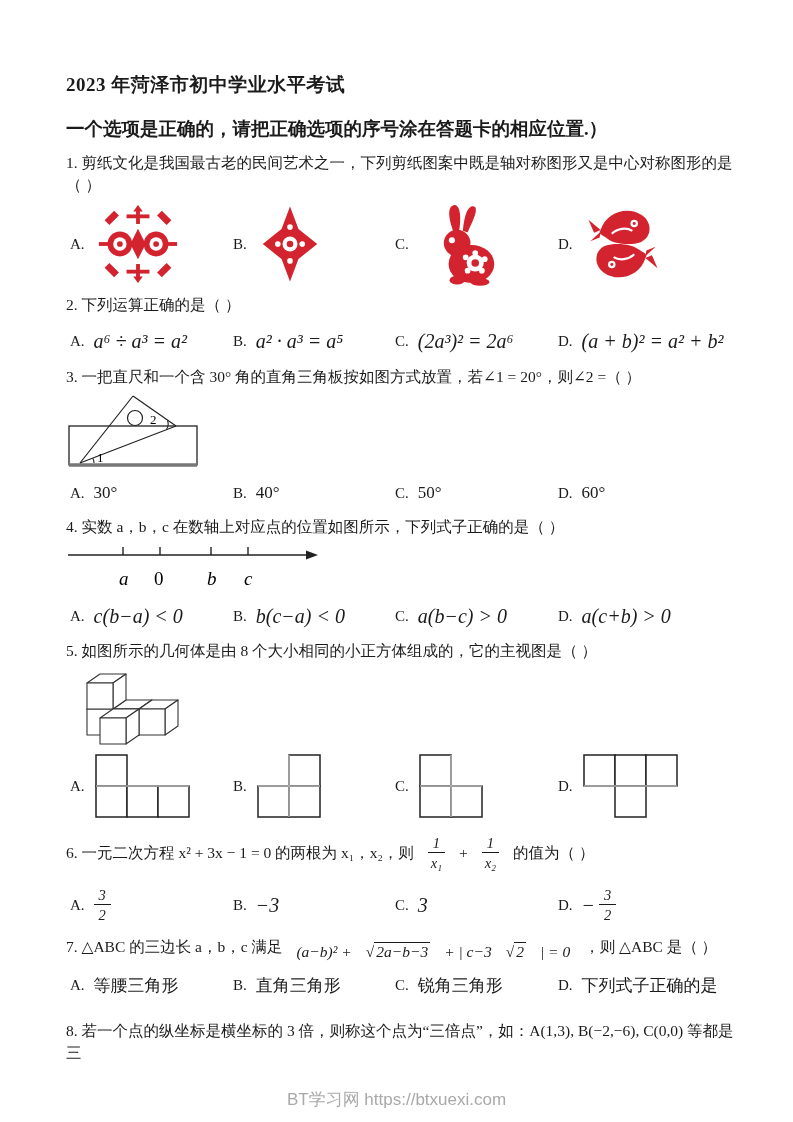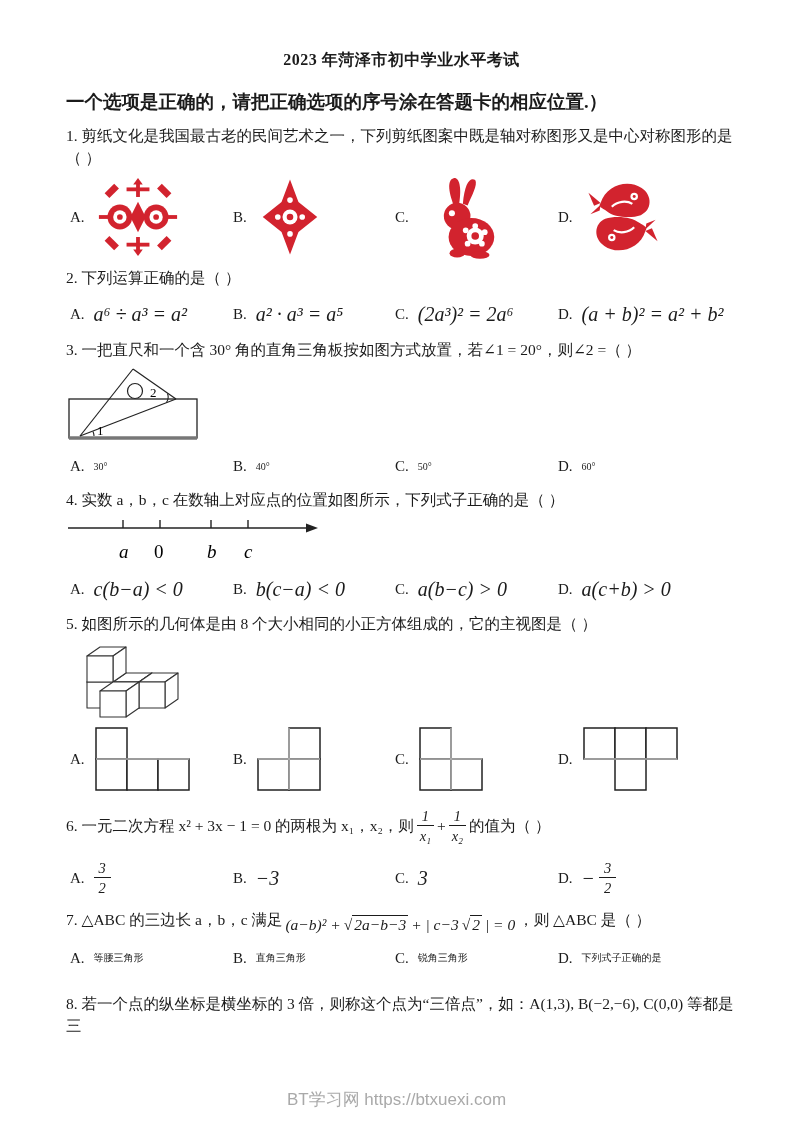--- a/index.html
+++ b/index.html
@@ -2,35 +2,35 @@
 <html><head>
 <meta charset="utf-8">
 <style>
   * { box-sizing: border-box; }
   html,body { margin:0; padding:0; }
   body {
     width:793px; height:1122px; background:#ffffff; overflow:hidden; position:relative;
     font-family:"Liberation Serif","DejaVu Serif",serif; color:#1b1b1b;
   }
   .content { padding:0 56px 0 66px; }
-  .doc-title { text-align:center; font-weight:bold; font-size:16px; padding-top:50px; letter-spacing:0.5px; }
+  .doc-title { font-weight:bold; font-size:19px; padding-top:72px; letter-spacing:0.5px; }
   .sec { margin-top:15px; }
   .sec-line { font-weight:bold; font-size:18.5px; line-height:33px; }
   .stem { font-size:15.5px; line-height:22px; }
   .m { font-style:italic;margin-top:10px; }
   .mt6{margin-top:6px}.mt8{margin-top:8px}.mt10{margin-top:10px}.mt14{margin-top:14px}
   .opt-row { display:grid; grid-template-columns:163px 162px 163px 1fr; align-items:center; }
   .opt { display:flex; align-items:center; gap:9px; padding-left:4px; font-size:15.5px; }
   .opt-label { font-size:15px; flex:none; }
   .opt-math { font-style:italic; font-size:20px; white-space:nowrap; }
-  .opt-text { font-size:10px; white-space:nowrap;font-family:Liberation Serif, serif; }
+  .opt-text { font-size:17px; white-space:nowrap;font-family:Liberation Serif, serif; }
   .frac { display:inline-flex; flex-direction:column; align-items:center; line-height:1.25; font-size:14.5px; vertical-align:middle; font-style:italic; }
   .fnum { border-bottom:1.2px solid #1b1b1b; padding:0 5px 0; text-align:center; }
   .fden { padding-top:1px; text-align:center; }
-  .stem-flex { display:flex; align-items:center; gap:3px; font-size:15.5px; flex-wrap:nowrap; }
+  .stem-flex { display:flex; align-items:center; gap:14px; font-size:15.5px; flex-wrap:nowrap; }
   .sqrt { white-space:nowrap; }
   .sqrt-body { border-top:1.2px solid #1b1b1b; padding:0 2px; }
   .papercut-row { display:grid; grid-template-columns:163px 162px 163px 1fr; align-items:center; margin-top:4px; height:88px; }
   .papercut-cell { display:flex; align-items:center; gap:12px; padding-left:4px; }
   .fig-block { margin-top:4px; }
   .q5-opt-row { display:grid; grid-template-columns:163px 162px 163px 1fr; align-items:center; margin-top:4px; }
   .q5-cell { display:flex; align-items:center; gap:10px; padding-left:4px; }
   .footer { position:absolute; top:1088px; left:0; width:100%; text-align:center;
     font-family:"Liberation Sans","DejaVu Sans",sans-serif; font-size:17px; color:#a9a9a9; }
   svg text { font-family:"Liberation Serif","DejaVu Serif",serif; }

